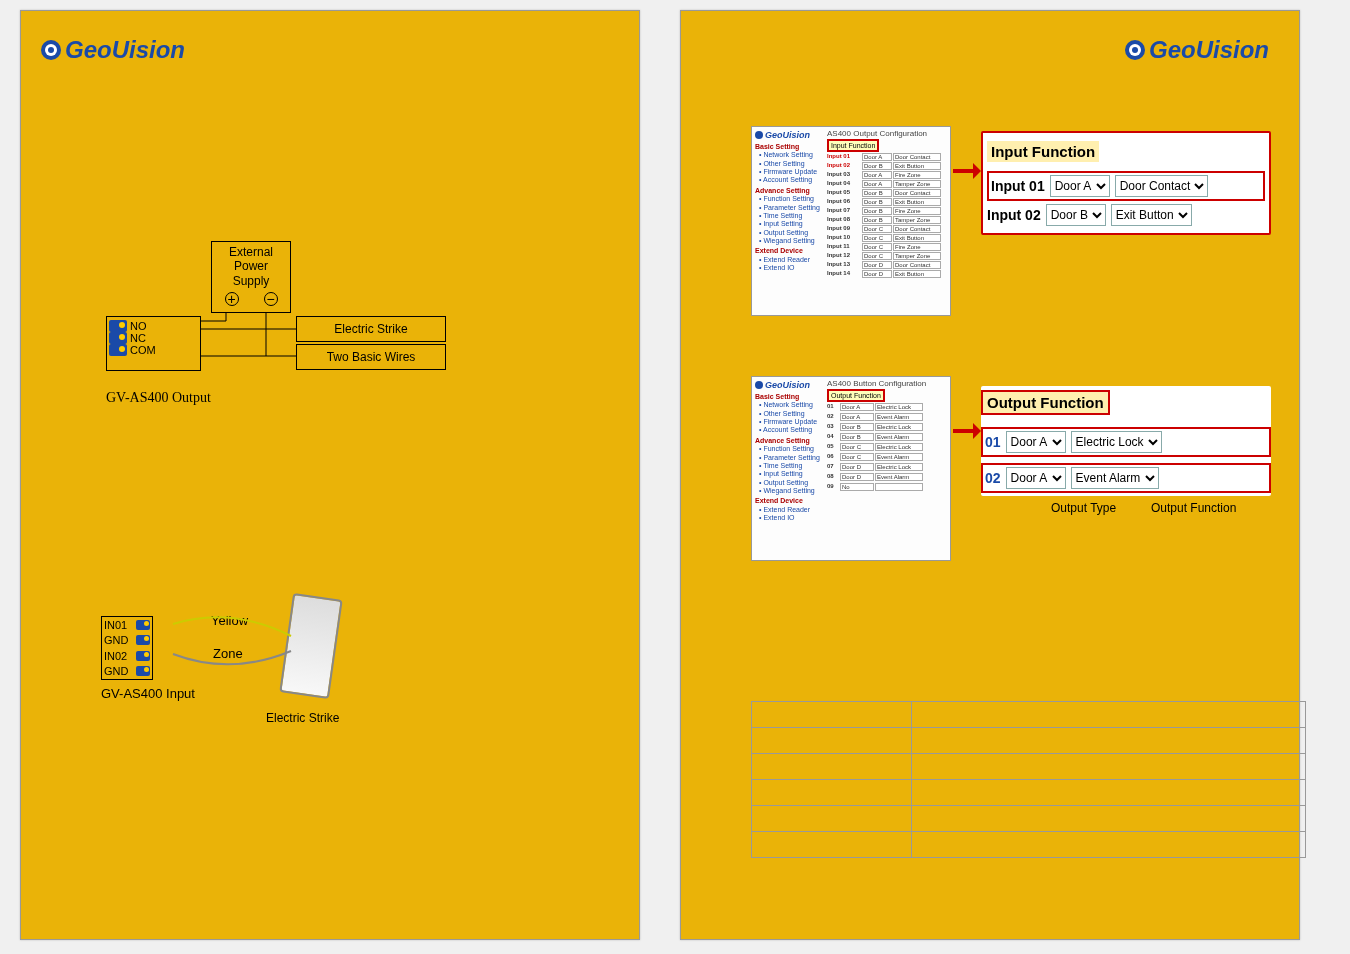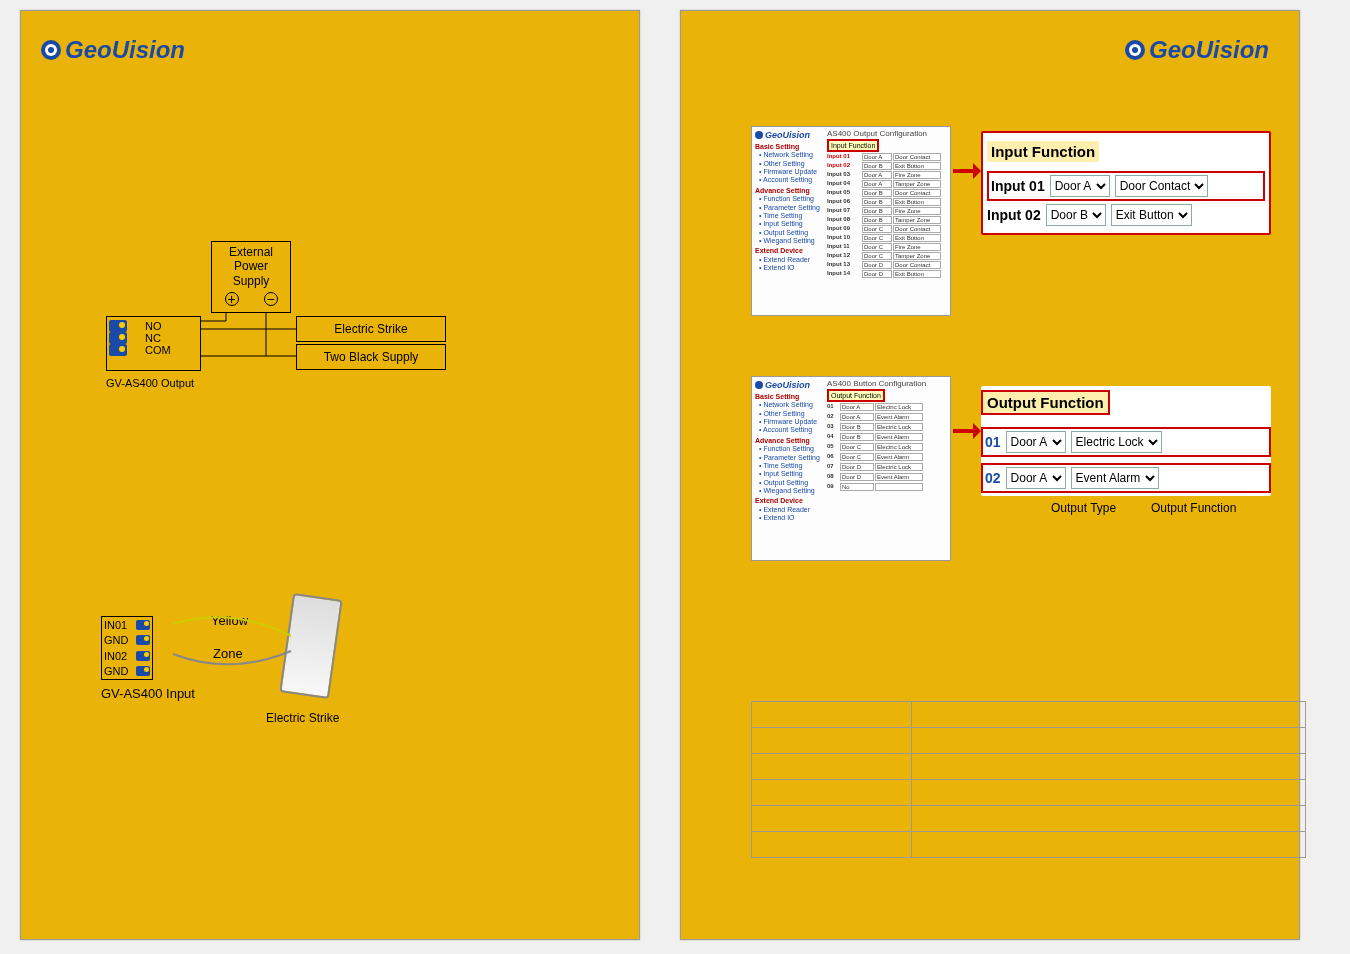--- a/index.html
+++ b/index.html
@@ -77,21 +77,21 @@
     font-size: 14px;
   }
   .out-block {
     position: absolute;
     left: 0; top: 75px;
     width: 95px; height: 55px;
     border: 1px solid #000;
     font-size: 11px;
     padding: 3px 2px;
   }
-  .out-row { display: flex; align-items: center; gap: 18px; }
+  .out-row { display: flex; align-items: center; gap: 3px; }
   .out-icon {
     width: 18px; height: 12px;
     background: #1a4aa8;
     border-radius: 2px;
     position: relative;
   }
   .out-icon::after { content:""; position:absolute; right:2px; top:2px; width:6px; height:6px; background:#ffcc00; border-radius:50%;}
   .right-box1 {
     position: absolute;
     left: 190px; top: 75px;
@@ -105,22 +105,23 @@
     position: absolute;
     left: 190px; top: 103px;
     width: 150px; height: 26px;
     border: 1px solid #000;
     font-size: 12px;
     text-align: center;
     line-height: 24px;
   }
   .diagram1-label {
     position: absolute;
-    left: 0; top: 136px;
-    font-size: 11px;
+    left: 0; top: 149px;
+    font-size: 14px;
+    font-family: Liberation Serif, serif;
   }
 
   
   .diagram2 {
     position: absolute;
     left: 80px; top: 585px;
     width: 320px;
   }
   .in-block {
     position: absolute;
@@ -330,21 +331,21 @@
       <div class="out-row">
           <span class="out-icon"></span>
           <span>NC</span>
         </div>
       <div class="out-row">
           <span class="out-icon"></span>
           <span>COM</span>
         </div>
     </div>
     <div class="right-box1">Electric Strike</div>
-    <div class="right-box2">Two Black Supply</div>
+    <div class="right-box2">Two Basic Wires</div>
     <div class="diagram1-label">GV-AS400 Output</div>
 
     <svg style="position:absolute;left:0;top:0;width:360px;height:150px;pointer-events:none">
       <line x1="120" y1="72" x2="120" y2="80" stroke="#000"></line>
       <line x1="160" y1="72" x2="160" y2="115" stroke="#000"></line>
       <line x1="95" y1="80" x2="120" y2="80" stroke="#000"></line>
       <line x1="95" y1="115" x2="190" y2="115" stroke="#000"></line>
       <line x1="95" y1="88" x2="190" y2="88" stroke="#000"></line>
     </svg>
   </div>

